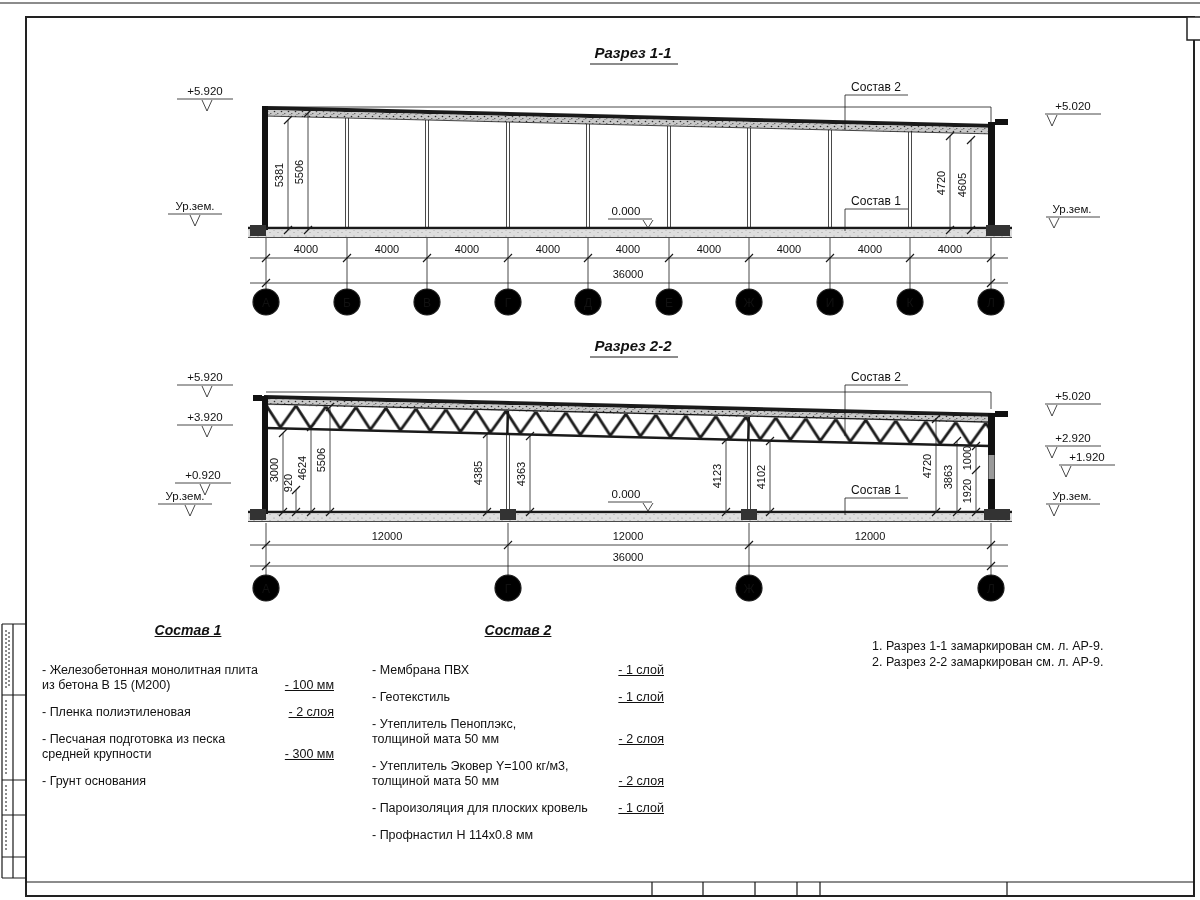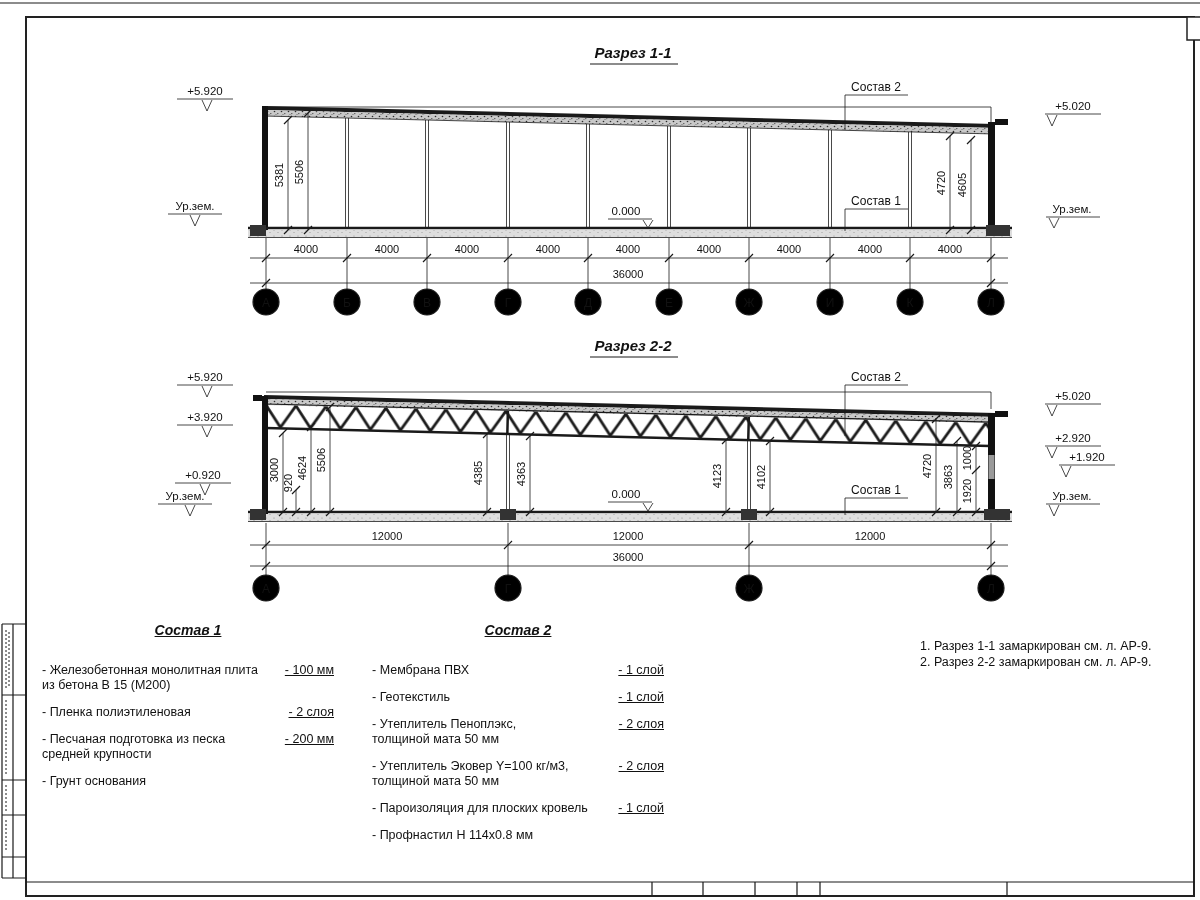--- a/index.html
+++ b/index.html
@@ -15,24 +15,24 @@
   .dim{font-size:11px;}
   .elev{font-size:11.5px;}
   .axis{font-size:12px;}
   .stitle{font-size:15px;font-style:italic;font-weight:600;}
   .slabel{font-size:12px;}
   .total{font-size:11px;}
   .html-layer{position:absolute;left:0;top:0;width:1200px;height:900px;pointer-events:none;}
   .mat-list{position:absolute;font-size:12.5px;line-height:1.2;}
   .mat-title{text-align:center;font-style:italic;font-weight:600;font-size:14px;
              text-decoration:underline;margin-bottom:24px;}
-  .mat-item{display:flex;justify-content:space-between;align-items:flex-start;margin-bottom:12px;}
+  .mat-item{display:flex;justify-content:space-between;align-items:flex-end;margin-bottom:12px;}
   .mat-name{white-space:pre-line;}
   .mat-value{white-space:nowrap;padding-left:8px;text-decoration:underline;}
-  .notes{position:absolute;left:872px;top:638px;font-size:12.5px;line-height:1.3;margin-left:48px;}
+  .notes{position:absolute;left:872px;top:638px;font-size:12.5px;line-height:1.3;}
 </style>
 </head>
 <body>
 
 <div id="sheet">
 <svg id="draw" viewBox="0 0 1200 900">
   <defs>
     <pattern id="speckDark" width="7" height="5" patternUnits="userSpaceOnUse">
       <rect width="7" height="5" fill="#c9c9c9"></rect>
       <circle cx="1.5" cy="1.5" r="0.8" fill="#2a2a2a"></circle>
@@ -307,21 +307,21 @@
 из бетона В 15 (М200)</span>
       <span class="mat-value">- 100 мм</span>
     </div>
     <div class="mat-item">
       <span class="mat-name">- Пленка полиэтиленовая</span>
       <span class="mat-value">- 2 слоя</span>
     </div>
     <div class="mat-item">
       <span class="mat-name">- Песчаная подготовка из песка
 средней крупности</span>
-      <span class="mat-value">- 200 мм</span>
+      <span class="mat-value">- 300 мм</span>
     </div>
     <div class="mat-item">
       <span class="mat-name">- Грунт основания</span>
       <span class="mat-value"></span>
     </div>
   </div>
 
   <div class="mat-list" style="left:372px;top:622px;width:292px;">
     <div class="mat-title">Состав 2</div>
     <div class="mat-item">

